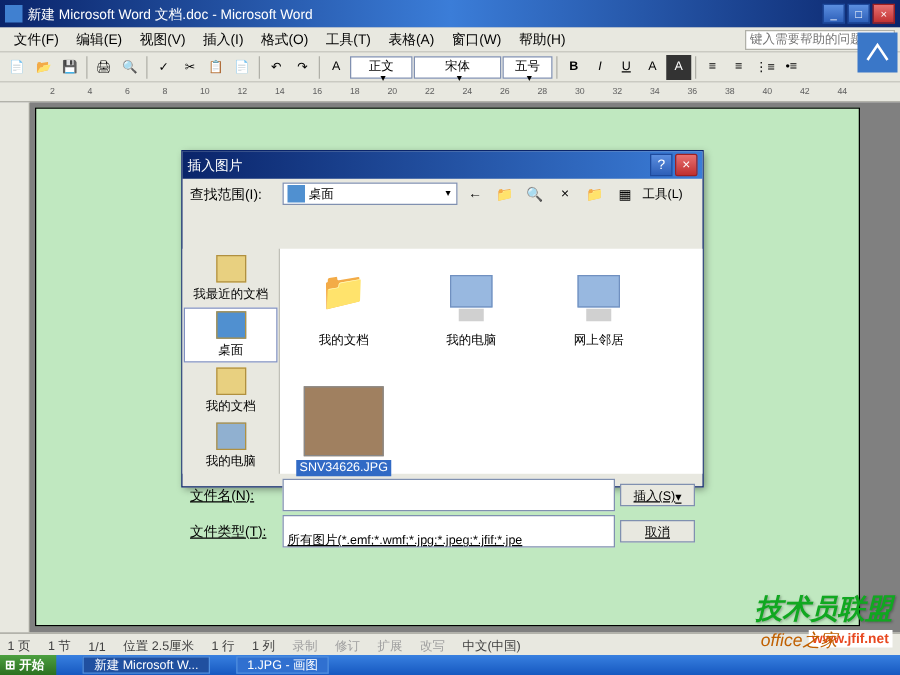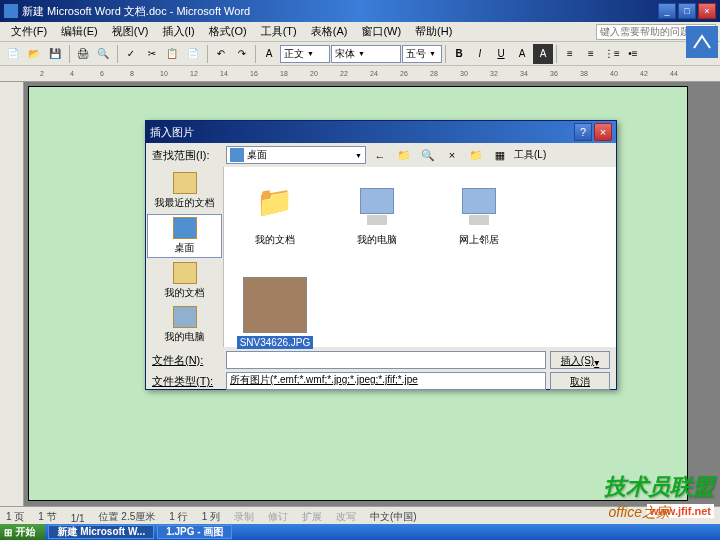--- a/index.html
+++ b/index.html
@@ -11,72 +11,72 @@
 .titlebar .winbtn { width: 18px; height: 16px; margin-left: 2px; background: linear-gradient(to bottom, #5b8edf, #2d5fb8); border: 1px solid #1e4a9c; display: flex; align-items: center; justify-content: center; color: white; font-size: 9px; cursor: pointer; }
 .titlebar .winbtn.close { background: linear-gradient(to bottom, #e87070, #c03030); border-color: #a02020; }
 
 .menubar { height: 20px; background: #e8e8e0; display: flex; align-items: center; padding: 0 4px; font-size: 11px; border-bottom: 1px solid #c0c0b8; }
 .menubar .menu-item { padding: 2px 7px; cursor: pointer; }
 .menubar .help-search { margin-left: auto; width: 120px; height: 16px; border: 1px solid #b0b0a8; font-size: 10px; padding: 0 3px; color: #888; }
 
 .toolbar { height: 24px; background: #e8e8e0; display: flex; align-items: center; padding: 0 4px; border-bottom: 1px solid #c0c0b8; gap: 1px; }
 .toolbar .tb-btn { width: 20px; height: 20px; display: flex; align-items: center; justify-content: center; cursor: pointer; font-size: 10px; }
 .toolbar .sep { width: 1px; height: 18px; background: #b0b0a8; margin: 0 2px; }
-.toolbar .dropdown { height: 18px; border: 1px solid #8090b0; background: white; font-size: 10px; padding: 0 3px; display: flex; align-items: center; min-width: 50px; }
+.toolbar .dropdown { height: 18px; border: 1px solid #8090b0; background: white; font-size: 10px; padding: 0 3px; display: flex; align-items: center; min-width: 50px; flex-direction: column; }
 .toolbar .dropdown-arrow { font-size: 7px; margin-left: 3px; }
 
 .ruler { height: 16px; background: #e8e8e0; border-bottom: 1px solid #a0a098; display: flex; align-items: center; font-size: 7px; color: #606060; padding-left: 40px; }
 .ruler .tick { display: inline-block; width: 30px; }
 
 .doc-area { height: 424px; background: #c0c0c0; position: relative; display: flex; }
 .vruler { width: 24px; background: #e8e8e0; border-right: 1px solid #a0a098; font-size: 7px; color: #606060; writing-mode: vertical-lr; }
 .page-wrap { flex: 1; background: #808080; overflow: auto; padding: 4px 0 0 4px; }
 .page { width: 660px; height: 415px; background: #c0e8c0; border: 1px solid #000; }
 
-.dialog { position: absolute; left: 145px; top: 120px; width: 472px; height: 270px; background: #e8e8e0; border: 1px solid #0a246a; box-shadow: 2px 2px 6px rgba(0,0,0,0.4); z-index: 100; }
+.dialog { position: absolute; left: 145px; top: 120px; width: 418px; height: 270px; background: #e8e8e0; border: 1px solid #0a246a; box-shadow: 2px 2px 6px rgba(0,0,0,0.4); z-index: 100; }
 .dlg-title { height: 22px; background: linear-gradient(to right, #0a246a, #3b7dd8); display: flex; align-items: center; padding: 0 4px; color: white; font-size: 11px; }
 .dlg-title .t { flex: 1; }
 .dlg-title .dbtn { width: 18px; height: 18px; margin-left: 2px; display: flex; align-items: center; justify-content: center; font-size: 11px; cursor: pointer; }
 .dlg-title .help { background: linear-gradient(to bottom, #5b8edf, #2d5fb8); border: 1px solid #1e4a9c; }
 .dlg-title .close { background: linear-gradient(to bottom, #e87070, #c03030); border: 1px solid #a02020; color: white; border-radius: 2px; }
 
 .dlg-top { height: 24px; display: flex; align-items: center; padding: 2px 6px; gap: 4px; font-size: 11px; }
 .dlg-top label { width: 70px; }
 .dlg-top .loc-dd { flex: 0 0 140px; height: 18px; border: 1px solid #8090b0; background: white; display: flex; align-items: center; padding: 0 3px; font-size: 10px; }
 .dlg-top .loc-dd .ico { width: 14px; height: 14px; background: #5090d0; margin-right: 3px; }
 .dlg-top .mini-btn { width: 20px; height: 20px; display: flex; align-items: center; justify-content: center; cursor: pointer; font-size: 11px; }
 
-.dlg-body { display: flex; height: 180px; }
+.dlg-body { display: flex; height: 180px; margin-top: 32px; }
 .places { width: 78px; background: #e8e8e0; border-right: 1px solid #c0c0b8; padding-top: 2px; }
 .place { height: 44px; display: flex; flex-direction: column; align-items: center; justify-content: center; font-size: 10px; cursor: pointer; gap: 2px; }
 .place.selected { background: white; border: 1px solid #8090c0; margin: 1px; }
 .place .pi { width: 24px; height: 22px; background: #e8d080; border: 1px solid #b09040; }
 .file-area { flex: 1; background: white; padding: 6px; display: flex; flex-wrap: wrap; gap: 12px; align-content: flex-start; }
 .file-item { width: 90px; height: 80px; display: flex; flex-direction: column; align-items: center; font-size: 10px; cursor: pointer; }
 .file-item .thumb { width: 64px; height: 56px; border: 1px solid #888; background: #f0f0f0; display: flex; align-items: center; justify-content: center; }
 .file-item .thumb.brown { background: #a08060; }
 .file-item .thumb.comp { background: #e0e8f0; position: relative; }
 .file-item .thumb.comp::before { content: ""; width: 32px; height: 24px; background: #98b8e0; border: 1px solid #7090c0; display: block; }
 .file-item .thumb.comp::after { content: ""; width: 20px; height: 10px; background: #d0d0d0; position: absolute; bottom: 4px; }
 .file-item .fname { margin-top: 3px; padding: 1px 3px; }
 .file-item.selected .fname { background: #316ac5; color: white; }
 .file-item.big-icon .thumb { border: none; background: none; }
 
 .dlg-bottom { padding: 4px 6px; font-size: 11px; }
 .dlg-row { display: flex; align-items: center; margin-bottom: 3px; gap: 4px; text-decoration: underline; }
 .dlg-row label { width: 70px; }
-.dlg-row .inp { flex: 1; height: 18px; border: 1px solid #8090b0; background: white; font-size: 10px; padding: 0 3px; }
+.dlg-row .inp { flex: 1; height: 18px; border: 1px solid #8090b0; background: white; font-size: 10px; padding: 12px 3px; }
 .dlg-row .btn { width: 60px; height: 18px; border: 1px solid #8090b0; background: #e8e8e0; font-size: 10px; cursor: pointer; display: flex; align-items: flex-end; justify-content: center; }
 
 .statusbar { position: absolute; bottom: 16px; left: 0; right: 0; height: 18px; background: #e8e8e0; border-top: 1px solid #a0a098; display: flex; align-items: flex-end; font-size: 10px; padding: 0 6px; gap: 14px; color: #404040; }
 .statusbar .dim { color: #a0a0a0; }
 
 .taskbar { position: absolute; bottom: 0; left: 0; right: 0; height: 16px; background: linear-gradient(to bottom, #3880e0, #1658c0); display: flex; align-items: center; font-size: 10px; color: white; }
 .start-btn { height: 16px; padding: 0 10px 0 4px; background: linear-gradient(to bottom, #4ca040, #2c7020); display: flex; align-items: center; gap: 3px; font-weight: bold; cursor: pointer; }
-.task-item { height: 14px; padding: 0 8px; margin-left: 3px; background: #3070d0; border: 1px solid #5090e0; display: flex; align-items: center; cursor: pointer; font-weight: bold; }
+.task-item { height: 14px; padding: 0 8px; margin-left: 21px; background: #3070d0; border: 1px solid #5090e0; display: flex; align-items: center; cursor: pointer; }
 .task-item.active { background: #2050a0; }
 
 .watermark1 { position: absolute; right: 6px; bottom: 38px; font-size: 22px; font-weight: bold; font-style: italic; color: #10a820; text-shadow: 1px 1px 2px rgba(0,0,0,0.3); z-index: 200; }
 .watermark2 { position: absolute; right: 6px; bottom: 22px; font-size: 11px; font-weight: bold; color: #e84820; background: white; padding: 1px 3px; z-index: 200; }
 .watermark3 { position: absolute; right: 50px; bottom: 18px; font-size: 14px; font-style: italic; color: #c06000; z-index: 200; }
 .watermark4 { position: absolute; right: 2px; top: 26px; width: 32px; height: 32px; background: #3a77c8; z-index: 200; display: flex; align-items: center; justify-content: center; color: white; }
 
 .view-btns { position: absolute; left: 24px; bottom: 18px; display: flex; }
 .view-btns .vb { width: 16px; height: 14px; border: 1px solid #808080; background: #e0e0d8; cursor: pointer; font-size: 8px; display: flex; align-items: center; justify-content: center; }
 </style>

